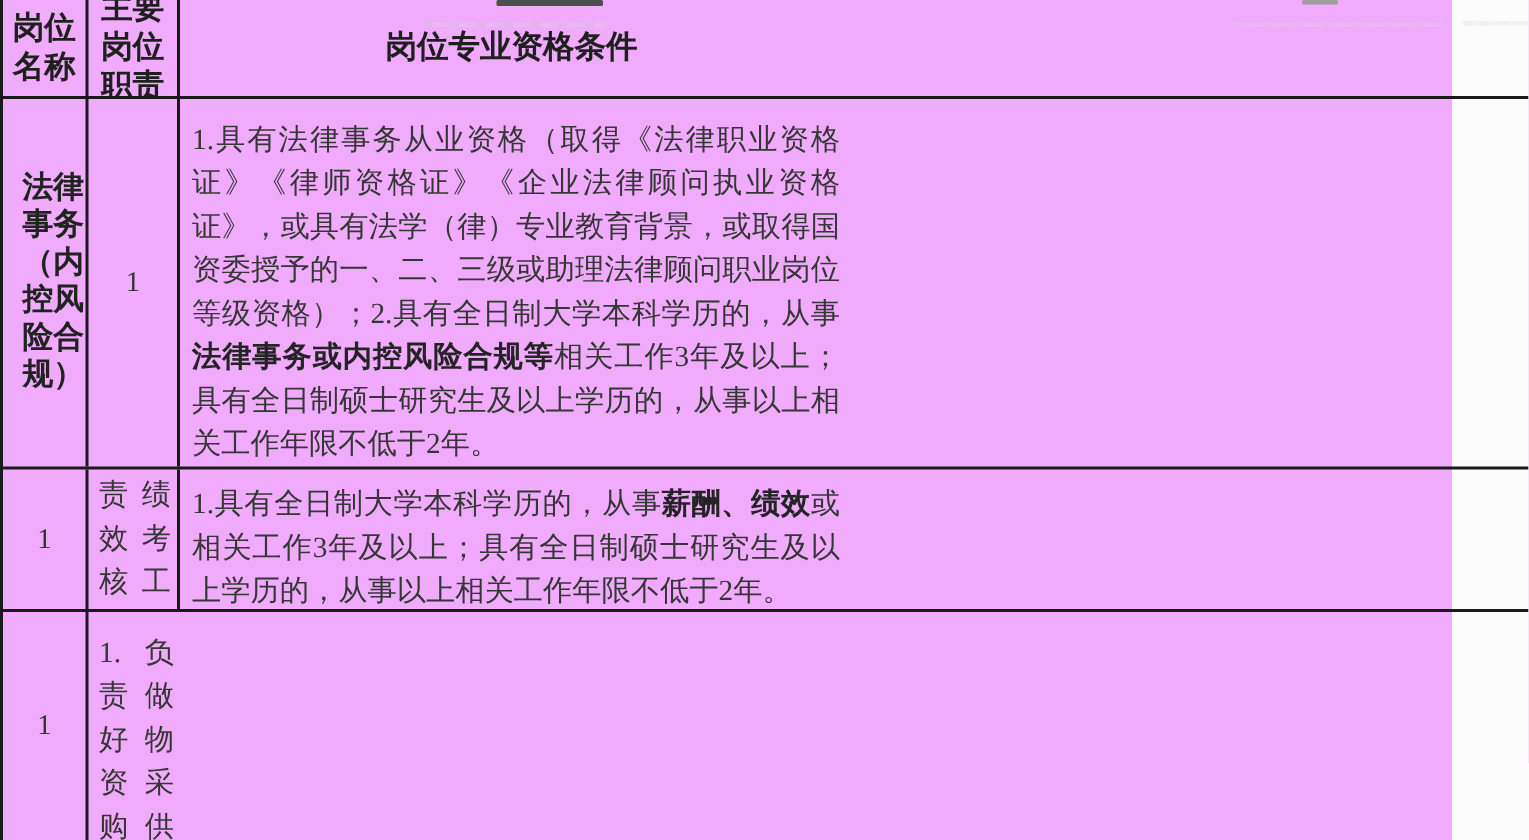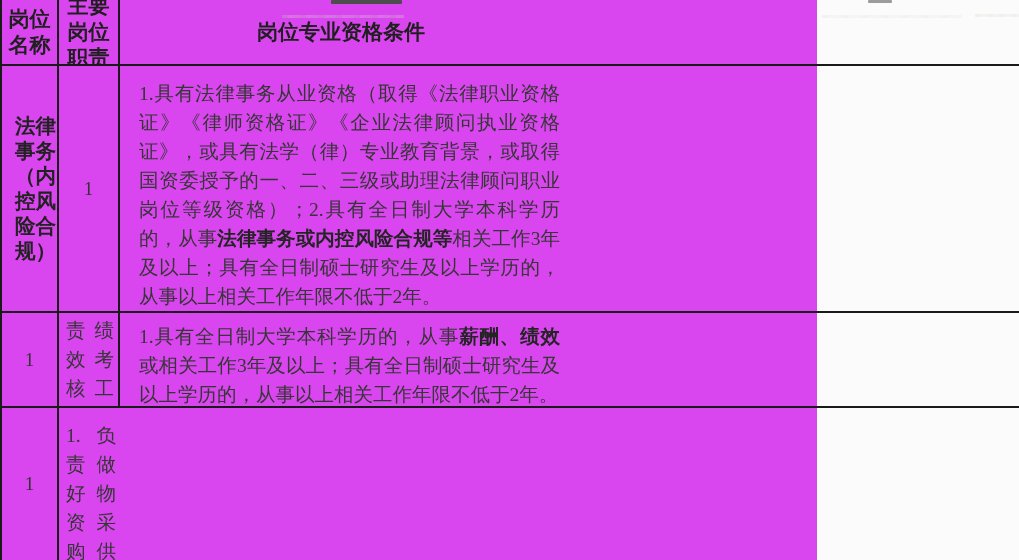--- a/index.html
+++ b/index.html
@@ -5,23 +5,23 @@
   html, body {
     margin: 0;
     padding: 0;
     background: #fbfbfb;
     width: 1019px;
     height: 560px;
     overflow: hidden;
   }
   .stage {
     position: relative;
-    width: 817px;
+    width: 968px;
     height: 560px;
-    background: #d946ef;
+    background: #f0abfc;
     font-family: "Liberation Serif", "DejaVu Serif", serif;
     color: #2e2e2e;
   }
   .job-table {
     position: absolute;
     left: 0;
     top: 0;
     width: 1019px;
     height: 560px;
     border-left: 2px solid #1a1a1a;
@@ -48,21 +48,21 @@
   .head-cell {
     font-family: "Liberation Sans", "DejaVu Sans", sans-serif;
     font-weight: 700;
     font-size: 21px;
     line-height: 26px;
     color: #1f1f1f;
     justify-content: center;
     text-align: center;
   }
   .name-cell {
-    font-family: Liberation Serif, serif;
+    font-family: Liberation Mono, monospace;
     font-weight: 700;
     font-size: 20.5px;
     line-height: 25px;
     color: #222;
     justify-content: center;
     text-align: center;
     padding: 0 1px;
     word-break: break-all;
     margin-left: 12px;
   }
@@ -72,21 +72,21 @@
     color: #333;
   }
   .text-cell {
     font-size: 19.5px;
     line-height: 29px;
     color: #363636;
     text-align: left;
     text-align: justify;
   }
   .duties-cell  { padding: 4px 4px 4px 7px; }
-  .qual-cell    { padding: 16px 2px 4px 8px; margin-left: 11px; }
+  .qual-cell    { padding: 16px 2px 4px 8px; }
   .row-3 .duties-cell { align-items: flex-start; padding-top: 13px; }
   .row-3 .qual-cell   { padding-top: 22px; }
   .row-3 .name-cell, .row-3 .count-cell { align-items: center; }
   .em {
     font-weight: 700;
     font-family: "Liberation Sans", "DejaVu Sans", sans-serif;
     color: #242424;
   }
   
   .artifact { position: absolute; pointer-events: none; }

